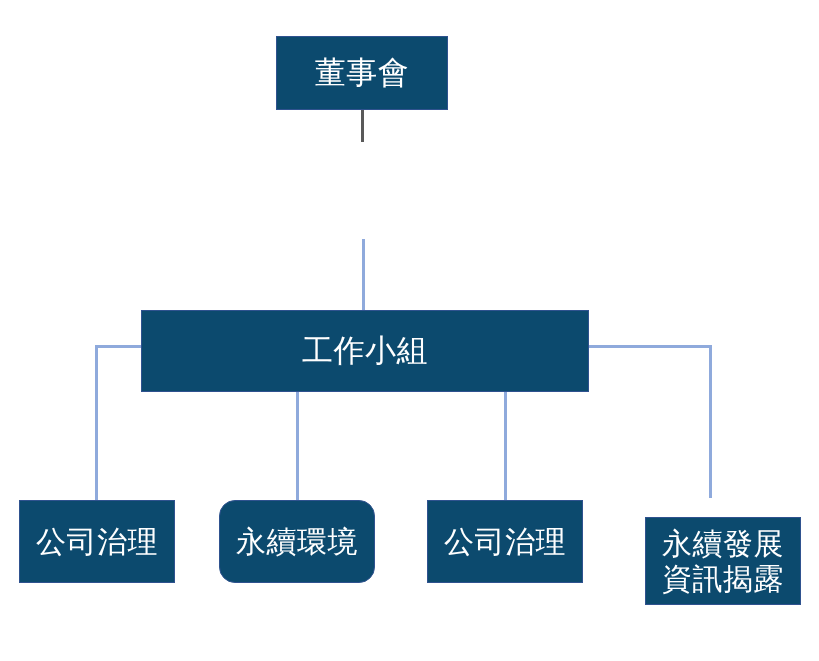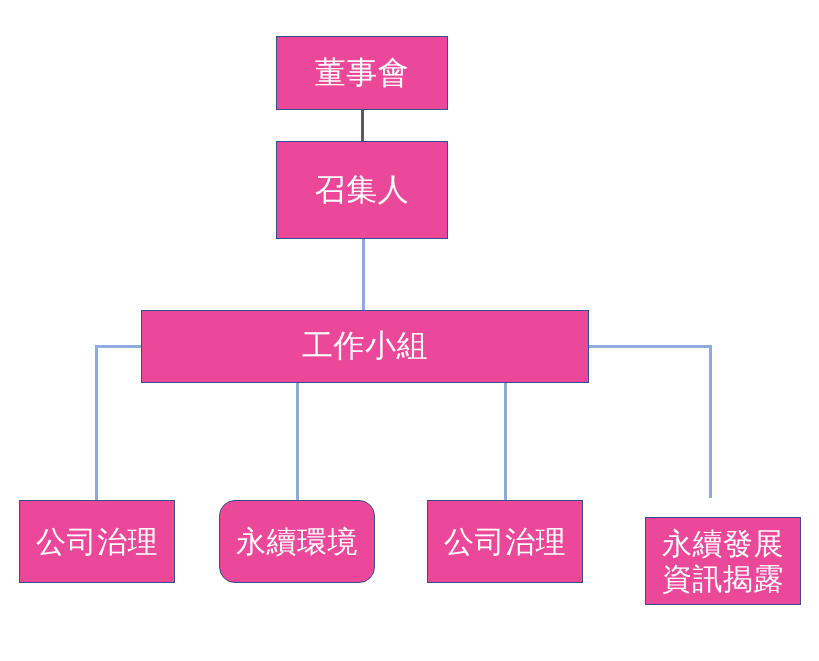--- a/index.html
+++ b/index.html
@@ -13,41 +13,41 @@
   #org-chart {
     position: relative;
     width: 819px;
     height: 661px;
     background: #ffffff;
     overflow: hidden;
   }
   .node {
     position: absolute;
     box-sizing: border-box;
-    background: #ec4899;
+    background: #0c4a6e;
     border: 1px solid #2F528F;
     color: #FFFFFF;
     display: flex;
     align-items: center;
     justify-content: center;
     text-align: center;
     line-height: 1.18;
     z-index: 3;
     font-weight: 400;
     letter-spacing: 0.5px;
   }
   .node-label {
     display: block;
     white-space: pre-line;
   }
 
   
   #node-board      { left: 276px; top: 36px;  width: 172px; height: 74px;  font-size: 31px; }
   #node-convener   { left: 276px; top: 141px; width: 172px; height: 98px;  font-size: 31px; }
-  #node-workgroup  { left: 141px; top: 310px; width: 448px; height: 73px;  font-size: 31px; }
+  #node-workgroup  { left: 141px; top: 310px; width: 448px; height: 82px;  font-size: 31px; }
   #node-governance { left: 19px;  top: 500px; width: 156px; height: 83px;  font-size: 30px; }
   #node-environment{ left: 219px; top: 500px; width: 156px; height: 83px;  font-size: 30px; border-radius: 16px; }
   #node-social     { left: 427px; top: 500px; width: 156px; height: 83px;  font-size: 30px; }
   #node-disclosure { left: 645px; top: 517px; width: 156px; height: 88px;  font-size: 30px; }
 
   
   .conn {
     position: absolute;
     z-index: 1;
   }
@@ -78,23 +78,20 @@
 <body>
 
 <div id="org-chart">
 
   <div class="node" id="node-board">
     <span class="node-label">董事會</span>
   </div>
 
   <div class="conn v dark" id="conn-board-convener"></div>
 
-  <div class="node" id="node-convener">
-    <span class="node-label">召集人</span>
-  </div>
 
   <div class="conn v light" id="conn-convener-workgroup"></div>
 
   <div class="node" id="node-workgroup">
     <span class="node-label">工作小組</span>
   </div>
 
   <div class="conn h light" id="conn-wg-left-h"></div>
   <div class="conn v light" id="conn-wg-left-v"></div>
 

